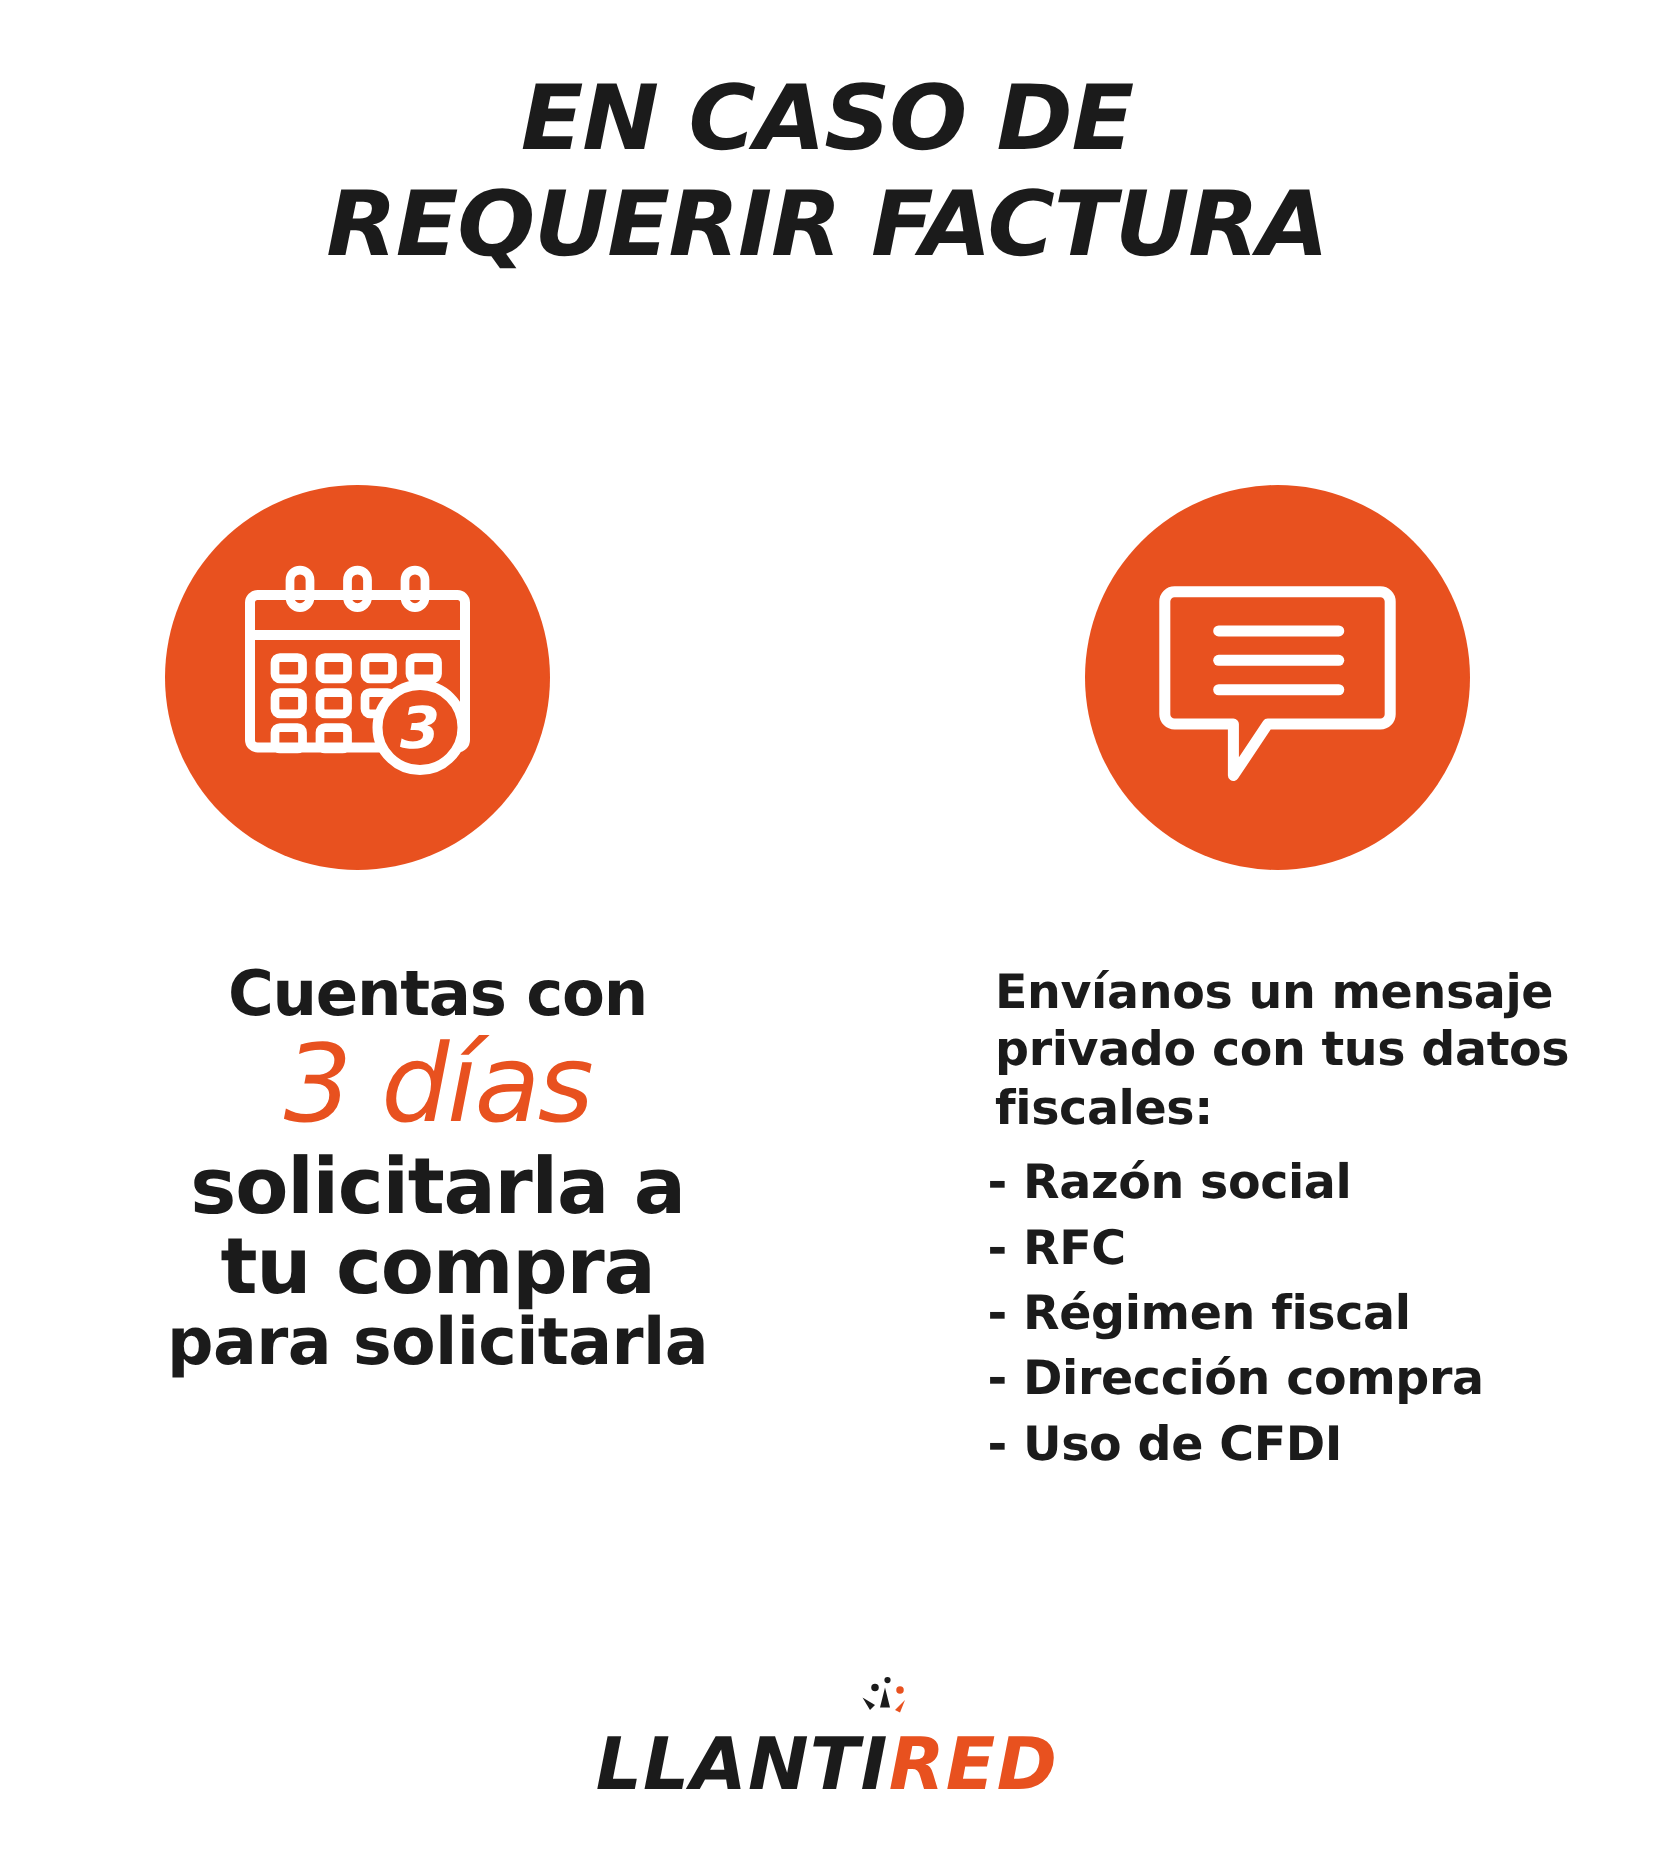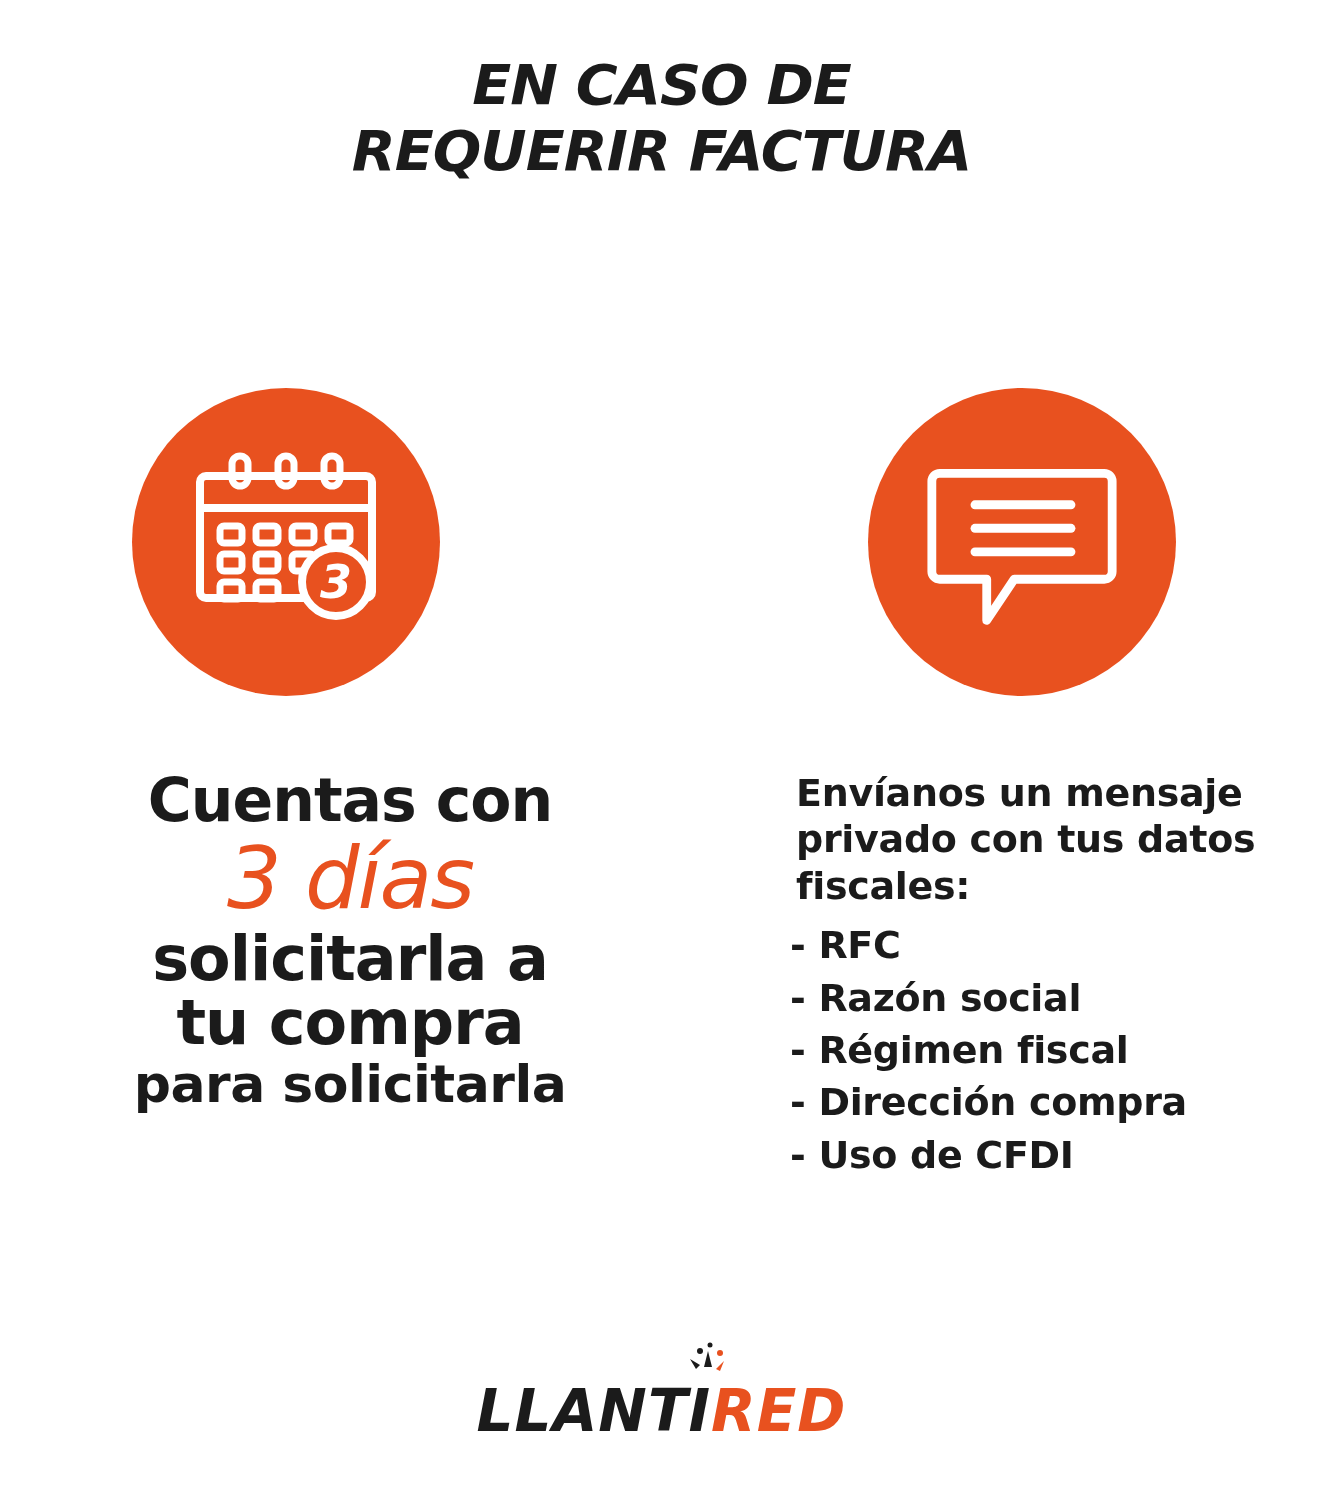--- a/index.html
+++ b/index.html
@@ -26,21 +26,21 @@
   
   .heading {
     position: absolute;
     top: 52px;
     left: 0;
     width: 100%;
     text-align: center;
     color: #1b1b1b;
     font-weight: 900;
     font-style: italic;
-    font-size: 56px;
+    font-size: 72px;
     line-height: 1.18;
     letter-spacing: -1px;
     font-family: "DejaVu Sans", sans-serif;
   }
   .heading .line {
     display: block;
     white-space: nowrap;
     transform: scaleX(1.02);
   }
 
@@ -67,21 +67,21 @@
   #col-right { left: 780px; width: 520px; text-align: left; }
 
   .left-l1, .left-l3, .left-l4 {
     font-family: "DejaVu Sans", sans-serif;
     font-weight: 900;
     color: #1b1b1b;
     font-size: 62px;
     line-height: 1.02;
     letter-spacing: -1px;
   }
-  .left-l1 { font-size: 60px; }
+  .left-l1 { font-size: 50px; }
   .left-highlight {
     font-family: "DejaVu Sans", sans-serif;
     font-weight: 400;
     font-style: italic;
     color: #e8511f;
     font-size: 86px;
     line-height: 1.05;
     letter-spacing: -2px;
     display: block;
     margin: 2px 0 4px 0;
@@ -199,22 +199,22 @@
     <span class="left-l1">Cuentas con</span>
     <span class="left-highlight">3 días</span>
     <span class="left-l3">solicitarla a</span>
     <span class="left-l4">tu compra</span>
     <span class="left-l5">para solicitarla</span>
   </div>
 
   <div class="col" id="col-right">
     <p class="right-intro">Envíanos un mensaje privado con tus datos fiscales:</p>
     <ul class="right-list">
+      <li>- Razón social</li>
       <li>- RFC</li>
-      <li>- Razón social</li>
       <li>- Régimen fiscal</li>
       <li>- Dirección compra</li>
       <li>- Uso de CFDI</li>
     </ul>
   </div>
 
   <div class="logo-spark">
     <svg width="60" height="42" viewBox="0 0 60 42">
       <g fill="#1b1b1b">
         <path d="M28 26 l4 -16 l4 16 z"></path>

